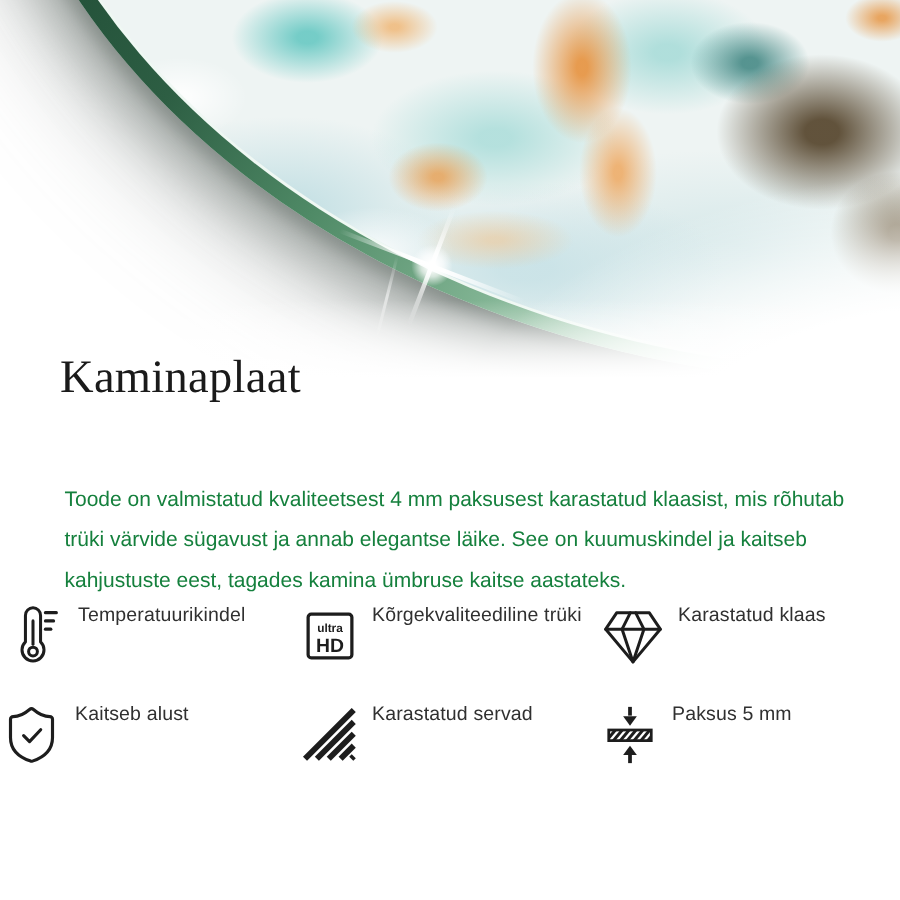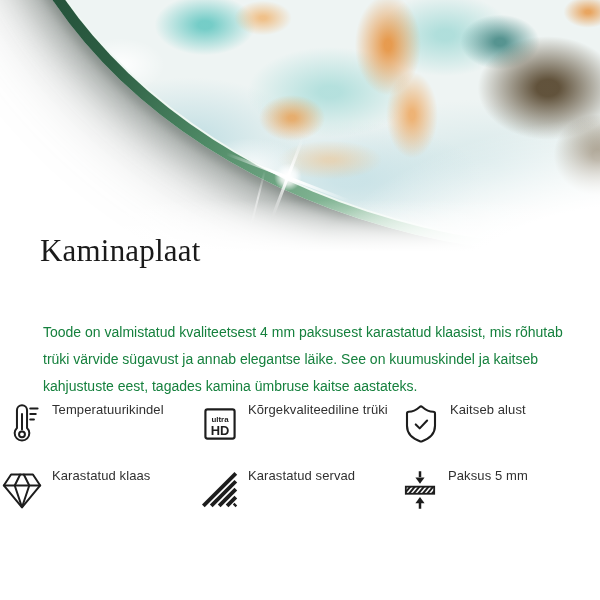--- a/index.html
+++ b/index.html
@@ -113,37 +113,37 @@
           <rect x="6.5" y="6.5" width="35" height="35" rx="2.5" stroke="currentColor" stroke-width="2.6"></rect>
           <text x="24" y="21" text-anchor="middle" font-size="9.5" font-weight="600" fill="currentColor">ultra</text>
           <text x="24" y="37" text-anchor="middle" font-size="15.5" font-weight="700" fill="currentColor">HD</text>
         </svg>
       </span>
       <span class="label">Kõrgekvaliteediline trüki</span>
     </div>
 
     <div class="feature">
       <span class="icon">
-        <svg width="42" height="44" viewBox="0 0 48 48" fill="none" stroke="currentColor" stroke-width="2.4" stroke-linecap="round" stroke-linejoin="round">
-          <path d="M40 26c0 10-7 15-15.3 17.9-.5.17-1 .16-1.36-.02C15 41 8 36 8 26V12c0-1.1.9-2 2-2 4 0 9-2.4 12.5-5.44a2.3 2.3 0 0 1 3 0C29 7.62 34 10 38 10c1.1 0 2 .9 2 2Z"></path>
-          <path d="M18 24.5l4.5 4.5 8.5-9"></path>
-        </svg>
-      </span>
-      <span class="label">Kaitseb alust</span>
-    </div>
-
-    <div class="feature">
-      <span class="icon">
         <svg width="44" height="40" viewBox="0 0 48 44" fill="none" stroke="currentColor" stroke-width="2.2" stroke-linecap="round" stroke-linejoin="round">
           <path d="M12 5h24l8 12-20 24L4 17Z"></path>
           <path d="M22 5l-6 12 8 24 8-24-6-12"></path>
           <line x1="4" y1="17" x2="44" y2="17"></line>
         </svg>
       </span>
       <span class="label">Karastatud klaas</span>
+    </div>
+
+    <div class="feature">
+      <span class="icon">
+        <svg width="42" height="44" viewBox="0 0 48 48" fill="none" stroke="currentColor" stroke-width="2.4" stroke-linecap="round" stroke-linejoin="round">
+          <path d="M40 26c0 10-7 15-15.3 17.9-.5.17-1 .16-1.36-.02C15 41 8 36 8 26V12c0-1.1.9-2 2-2 4 0 9-2.4 12.5-5.44a2.3 2.3 0 0 1 3 0C29 7.62 34 10 38 10c1.1 0 2 .9 2 2Z"></path>
+          <path d="M18 24.5l4.5 4.5 8.5-9"></path>
+        </svg>
+      </span>
+      <span class="label">Kaitseb alust</span>
     </div>
 
     <div class="feature">
       <span class="icon">
         <svg width="40" height="40" viewBox="0 0 48 48" fill="none" stroke="currentColor" stroke-width="4.6">
           <line x1="4" y1="43" x2="43" y2="4"></line>
           <line x1="13.5" y1="43" x2="43" y2="13.5"></line>
           <line x1="23" y1="43" x2="43" y2="23"></line>
           <line x1="32.5" y1="43" x2="43" y2="32.5"></line>
           <line x1="41" y1="43" x2="43" y2="41"></line>

